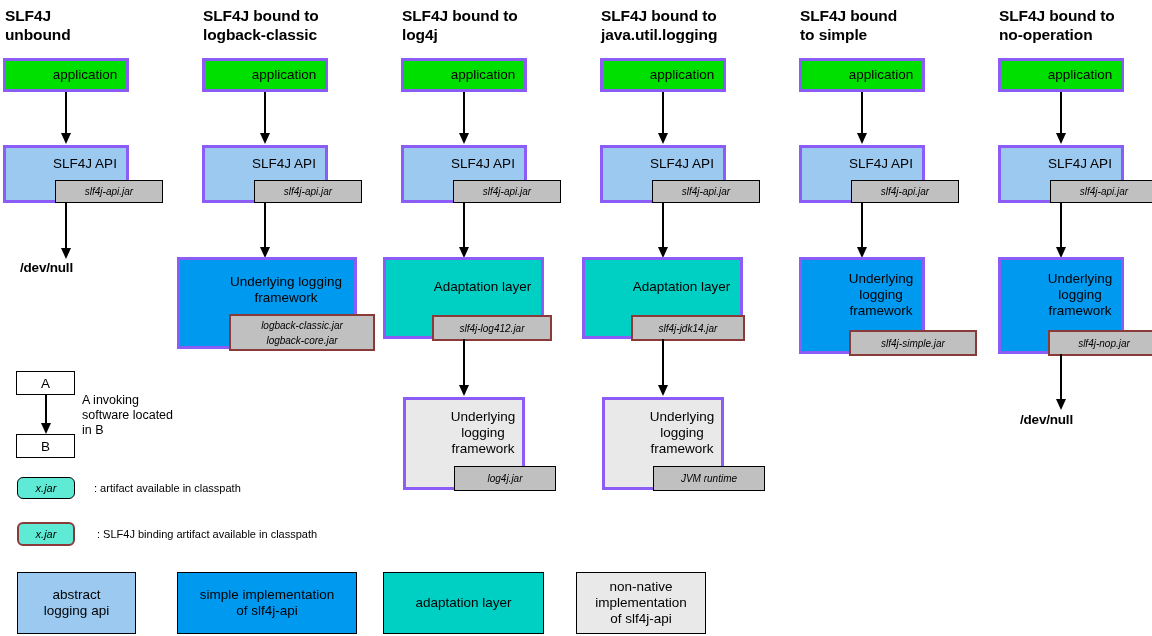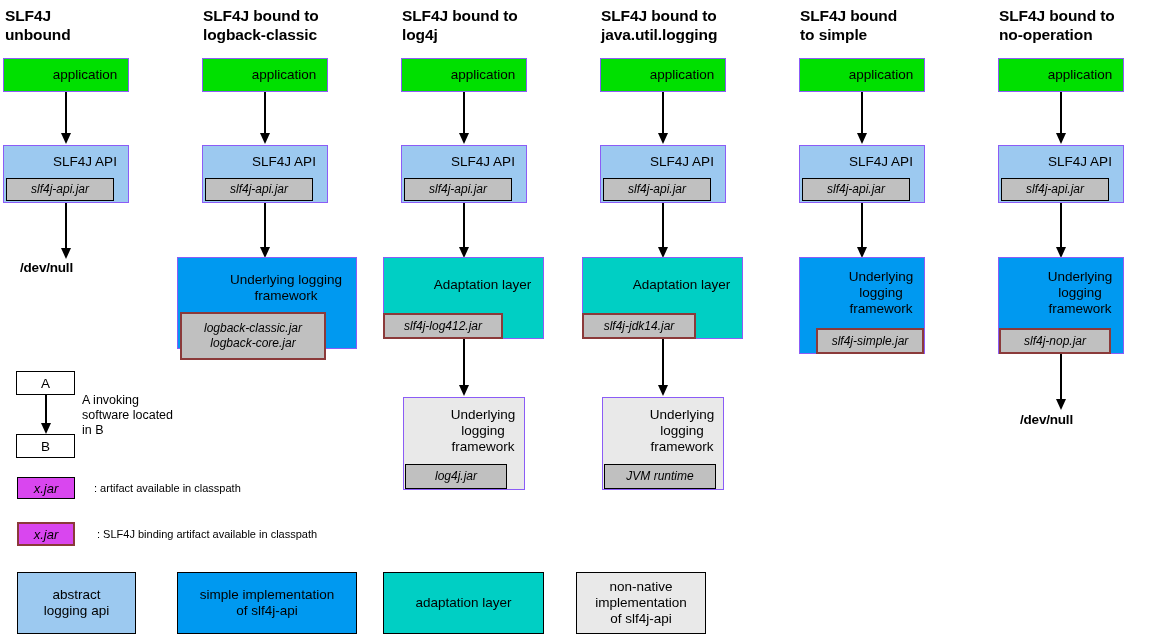--- a/index.html
+++ b/index.html
@@ -5,57 +5,57 @@
   html,body{margin:0;padding:0;background:#ffffff;}
   body{width:1152px;height:636px;position:relative;overflow:hidden;
        font-family:"Liberation Sans","DejaVu Sans",sans-serif;color:#000;}
   .canvas{position:absolute;left:0;top:0;width:1152px;height:636px;}
 
   
   .col-title{position:absolute;font-size:15.5px;font-weight:bold;line-height:19px;
              letter-spacing:-0.1px;white-space:pre-line;}
 
   
-  .node{position:absolute;box-sizing:border-box;border:1px solid #8b5cf6;
+  .node{position:absolute;box-sizing:border-box;border:3px solid #8b5cf6;
         display:flex;flex-direction:column;padding-left:38px;}
   .node .caption{flex:1 1 auto;display:flex;align-items:center;justify-content:center;
                  text-align:center;font-size:13.5px;line-height:16px;white-space:pre-line;}
   .node.pad-top .caption{align-items:flex-start;padding-top:4px;}
 
   
   .fill-green{background:#00E000;}
   .fill-lightblue{background:#9CC9F0;}
   .fill-blue{background:#0099F0;}
   .fill-teal{background:#00CFC4;}
   .fill-greylight{background:#E9E9E9;}
 
   
   .jar{position:absolute;box-sizing:border-box;background:#C0C0C0;
        display:flex;align-items:center;justify-content:center;
-       font-size:12px;font-style:italic;line-height:15px;text-align:center;
-       white-space:pre-line;}
+       font-size:10px;font-style:italic;line-height:15px;text-align:center;
+       white-space:pre-line;margin-left:47px;}
   .jar.plain{border:1px solid #000;}
   .jar.binding{border:2px solid #8B3A3A;}
 
   
   .arrow{position:absolute;}
   .arrow .shaft{position:absolute;left:0;top:0;width:1.6px;background:#000;}
   .arrow .head{position:absolute;left:-4.4px;width:0;height:0;
                border-left:5.5px solid transparent;border-right:5.5px solid transparent;
                border-top:11px solid #000;}
 
   
   .devnull{position:absolute;font-size:13.5px;font-weight:bold;letter-spacing:-0.2px;}
   .legend-text{position:absolute;font-size:12.5px;line-height:15px;white-space:pre-line;}
   .legend-text.big{font-size:11px;line-height:16px;}
 
   
-  .legend-chip{position:absolute;box-sizing:border-box;background:#d946ef;
+  .legend-chip{position:absolute;box-sizing:border-box;background:#5eead4;
                display:flex;align-items:center;justify-content:center;
-               font-size:13px;font-style:italic;}
+               font-size:11px;font-style:italic;border-radius:6px;}
   .legend-chip.plain{border:1px solid #000;}
   .legend-chip.binding{border:2px solid #8B3A3A;}
 
   .legend-swatch{position:absolute;box-sizing:border-box;border:1px solid #000;
                  display:flex;align-items:center;justify-content:center;text-align:center;
                  font-size:13.5px;line-height:16px;white-space:pre-line;}
 
   .ab-box{position:absolute;box-sizing:border-box;border:1px solid #000;background:#fff;
           display:flex;align-items:center;justify-content:center;font-size:13.5px;}
 </style>
@@ -105,21 +105,21 @@
     <div class="caption" style="height:32px;flex:none;">SLF4J API</div>
     <div class="jar plain" style="left:2px;top:32px;width:108px;height:23px;">slf4j-api.jar</div>
   </div>
   <div class="arrow" style="left:264px;top:203px;height:56px;">
     <div class="shaft" style="height:45px;"></div>
       <div class="head" style="top:44px;"></div>
   </div>
   <div class="node fill-blue pad-top" style="left:177px;top:257px;width:180px;height:92px;">
     <div class="caption" style="height:52px;flex:none;align-items:center;">Underlying logging
 framework</div>
-    <div class="jar binding" style="left:2px;top:54px;width:146px;height:48px;">logback-classic.jar
+    <div class="jar binding" style="left:2px;top:54px;width:146px;height:37px;">logback-classic.jar
 logback-core.jar</div>
   </div>
 
   <div class="node fill-green" style="left:401px;top:58px;width:126px;height:34px;">
     <div class="caption">application</div>
   </div>
   <div class="arrow" style="left:463px;top:92px;height:52px;">
     <div class="shaft" style="height:42px;"></div>
       <div class="head" style="top:41px;"></div>
   </div>
@@ -188,21 +188,21 @@
     <div class="jar plain" style="left:2px;top:32px;width:108px;height:23px;">slf4j-api.jar</div>
   </div>
   <div class="arrow" style="left:861px;top:203px;height:56px;">
     <div class="shaft" style="height:45px;"></div>
       <div class="head" style="top:44px;"></div>
   </div>
   <div class="node fill-blue" style="left:799px;top:257px;width:126px;height:97px;">
     <div class="caption" style="height:70px;flex:none;">Underlying
 logging
 framework</div>
-    <div class="jar binding" style="left:16px;top:70px;width:108px;height:26px;">slf4j-simple.jar</div>
+    <div class="jar binding" style="left:0px;top:70px;width:128px;height:26px;">slf4j-simple.jar</div>
   </div>
 
   <div class="node fill-green" style="left:998px;top:58px;width:126px;height:34px;">
     <div class="caption">application</div>
   </div>
   <div class="arrow" style="left:1060px;top:92px;height:52px;">
     <div class="shaft" style="height:42px;"></div>
       <div class="head" style="top:41px;"></div>
   </div>
   <div class="node fill-lightblue" style="left:998px;top:145px;width:126px;height:58px;">

